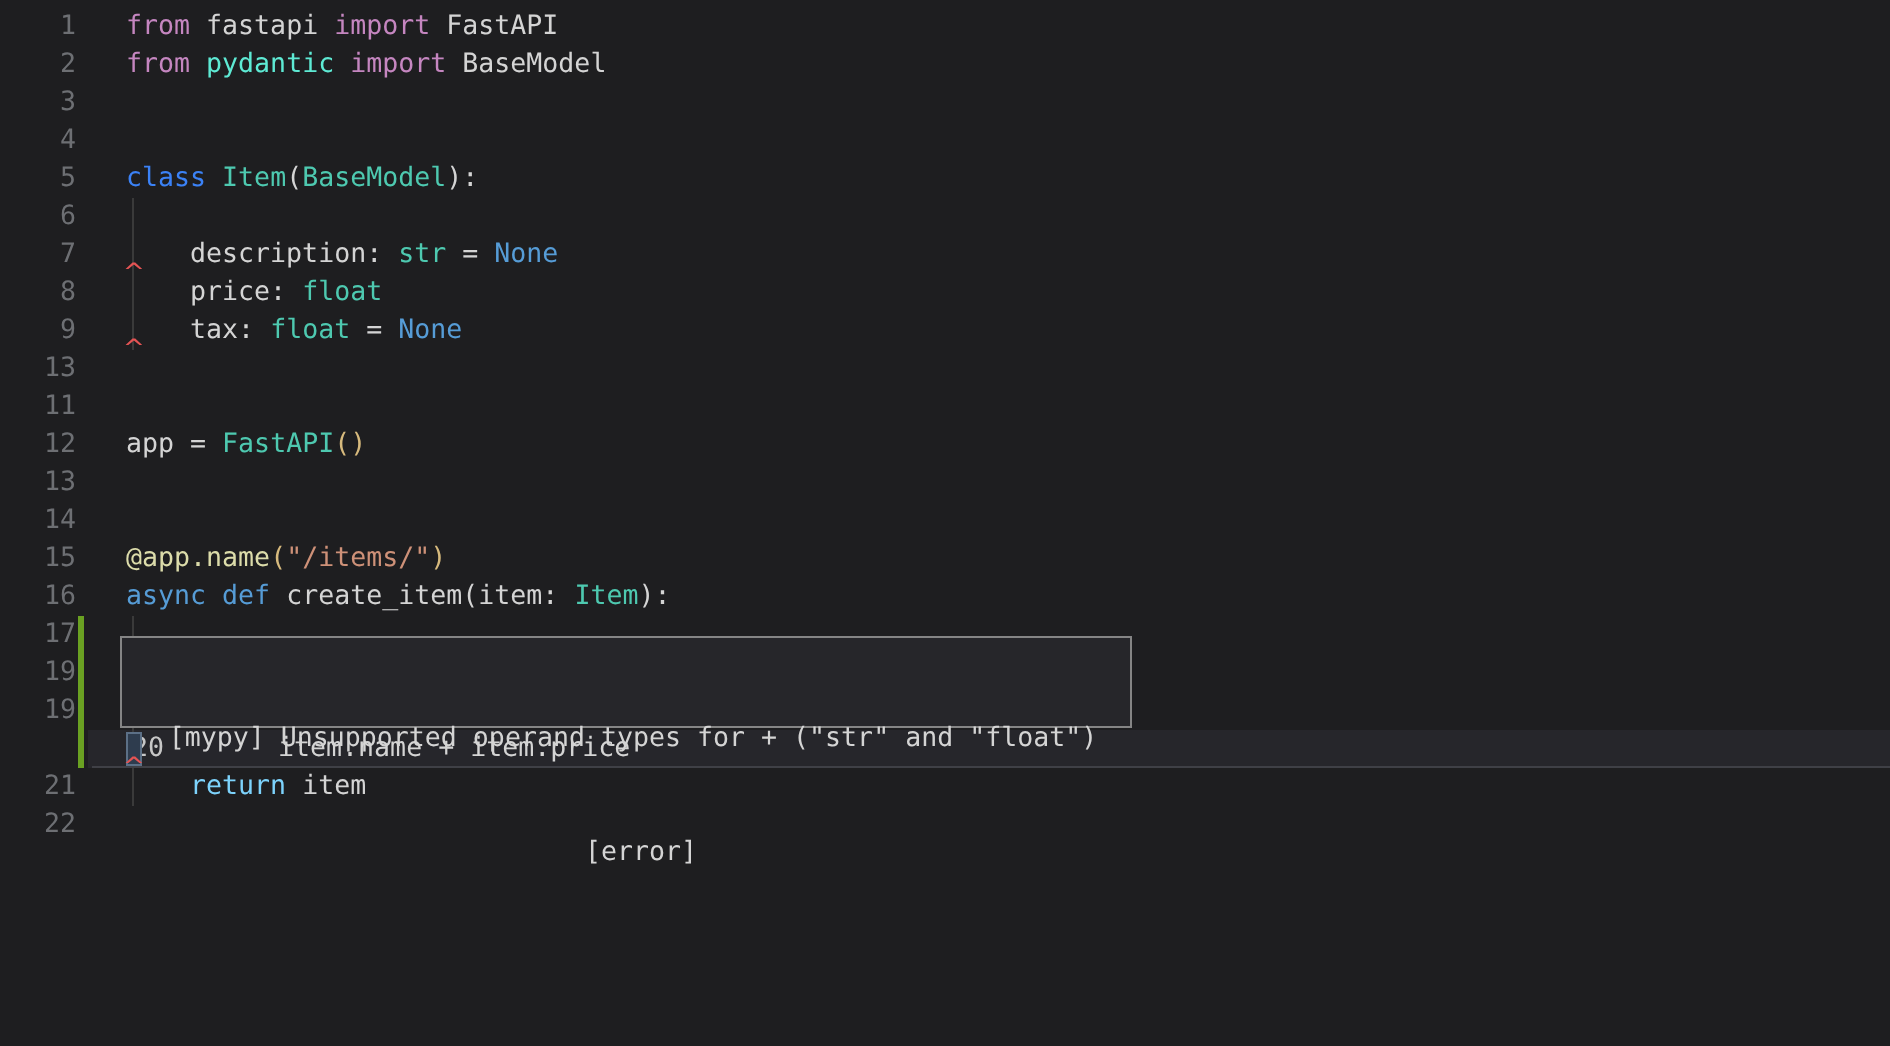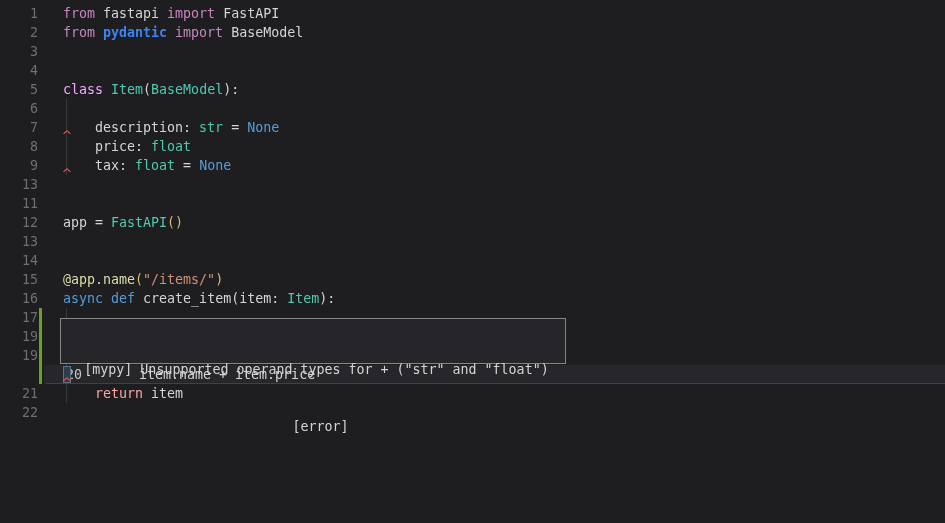--- a/index.html
+++ b/index.html
@@ -97,40 +97,40 @@
     z-index:5;
   }
   .tooltip div{height:19px;text-align:center;}
 </style>
 </head>
 <body>
 
 <div class="editor">
   <div id="lines">
       <div class="line"><span class="ln">1</span><span class="code"><span style="color: rgb(197, 134, 192);">from</span><span style="color: rgb(212, 212, 212);"> fastapi </span><span style="color: rgb(197, 134, 192);">import</span><span style="color: rgb(212, 212, 212);"> FastAPI</span></span></div>
-      <div class="line"><span class="ln">2</span><span class="code"><span style="color: rgb(197, 134, 192);">from</span><span style="color: #3b82f6; font-weight: bold;"> pydantic </span><span style="color: rgb(197, 134, 192);">import</span><span style="color: rgb(212, 212, 212);"> BaseModel</span></span></div>
+      <div class="line"><span class="ln">2</span><span class="code"><span style="color: rgb(197, 134, 192);">from</span><span style="color: #5eead4;"> pydantic </span><span style="color: rgb(197, 134, 192);">import</span><span style="color: rgb(212, 212, 212);"> BaseModel</span></span></div>
       <div class="line"><span class="ln">3</span><span class="code"></span></div>
       <div class="line"><span class="ln">4</span><span class="code"></span></div>
-      <div class="line"><span class="ln">5</span><span class="code"><span style="color: #f0abfc; margin-top: 20px;">class</span><span style="color: rgb(212, 212, 212);"> </span><span style="color: rgb(78, 201, 176);">Item</span><span style="color: rgb(212, 212, 212);">(</span><span style="color: rgb(78, 201, 176);">BaseModel</span><span style="color: rgb(212, 212, 212);">):</span></span></div>
+      <div class="line"><span class="ln">5</span><span class="code"><span style="color: #3b82f6; margin-top: 20px;">class</span><span style="color: rgb(212, 212, 212);"> </span><span style="color: rgb(78, 201, 176);">Item</span><span style="color: rgb(212, 212, 212);">(</span><span style="color: rgb(78, 201, 176);">BaseModel</span><span style="color: rgb(212, 212, 212);">):</span></span></div>
       <div class="line"><span class="ln">6</span><span class="guide"></span></div>
       <div class="line"><span class="ln">7</span><span class="guide"></span><span class="code"><span style="color: rgb(212, 212, 212);">    description: </span><span style="color: rgb(78, 201, 176);">str</span><span style="color: rgb(212, 212, 212);"> = </span><span style="color: rgb(86, 156, 214);">None</span></span><span class="caret">^</span></div>
       <div class="line"><span class="ln">8</span><span class="guide"></span><span class="code"><span style="color: rgb(212, 212, 212);">    price: </span><span style="color: rgb(78, 201, 176);">float</span></span></div>
       <div class="line"><span class="ln">9</span><span class="guide"></span><span class="code"><span style="color: rgb(212, 212, 212);">    tax: </span><span style="color: rgb(78, 201, 176);">float</span><span style="color: rgb(212, 212, 212);"> = </span><span style="color: rgb(86, 156, 214);">None</span></span><span class="caret">^</span></div>
       <div class="line"><span class="ln">13</span><span class="code"></span></div>
       <div class="line"><span class="ln">11</span><span class="code"></span></div>
       <div class="line"><span class="ln">12</span><span class="code"><span style="color: rgb(212, 212, 212);">app = </span><span style="color: rgb(78, 201, 176);">FastAPI</span><span style="color: rgb(215, 186, 125);">()</span></span></div>
       <div class="line"><span class="ln">13</span><span class="code"></span></div>
       <div class="line"><span class="ln">14</span><span class="code"></span></div>
       <div class="line"><span class="ln">15</span><span class="code"><span style="color: rgb(220, 220, 170);">@app.name</span><span style="color: rgb(215, 186, 125);">(</span><span style="color: rgb(206, 145, 120);">"/items/"</span><span style="color: rgb(215, 186, 125);">)</span></span></div>
       <div class="line"><span class="ln">16</span><span class="code"><span style="color: rgb(86, 156, 214);">async</span><span style="color: rgb(212, 212, 212);"> </span><span style="color: rgb(86, 156, 214);">def</span><span style="color: rgb(212, 212, 212);"> create_item(item: </span><span style="color: rgb(78, 201, 176);">Item</span><span style="color: rgb(212, 212, 212);">):</span></span></div>
       <div class="line"><span class="ln">17</span><span class="guide"></span><span class="gitbar"></span><span class="code"></span></div>
       <div class="line"><span class="ln">19</span><span class="guide"></span><span class="gitbar"></span><span class="code"></span></div>
       <div class="line"><span class="ln">19</span><span class="guide"></span><span class="gitbar"></span><span class="code"></span></div>
       <div class="line current"><span class="ln">20</span><span class="guide"></span><span class="gitbar"></span><span class="code"><span style="color: rgb(212, 212, 212);">    item.name + item.price</span></span><span class="cursor"></span><span class="caret">^</span><span class="underline"></span></div>
-      <div class="line"><span class="ln">21</span><span class="guide"></span><span class="code"><span style="color: rgb(212, 212, 212);">    </span><span style="color: #fca5a5;">return</span><span style="color: rgb(212, 212, 212);"> item</span></span></div>
+      <div class="line"><span class="ln">21</span><span class="guide"></span><span class="code"><span style="color: rgb(212, 212, 212);">    </span><span style="color: #7dd3fc;">return</span><span style="color: rgb(212, 212, 212);"> item</span></span></div>
       <div class="line"><span class="ln">22</span><span class="code"></span></div>
     </div>
 
   <div class="tooltip">
     <div>[mypy] Unsupported operand types for + ("str" and "float")</div>
     <div> [error]</div>
   </div>
 </div>
 
 </body></html>

